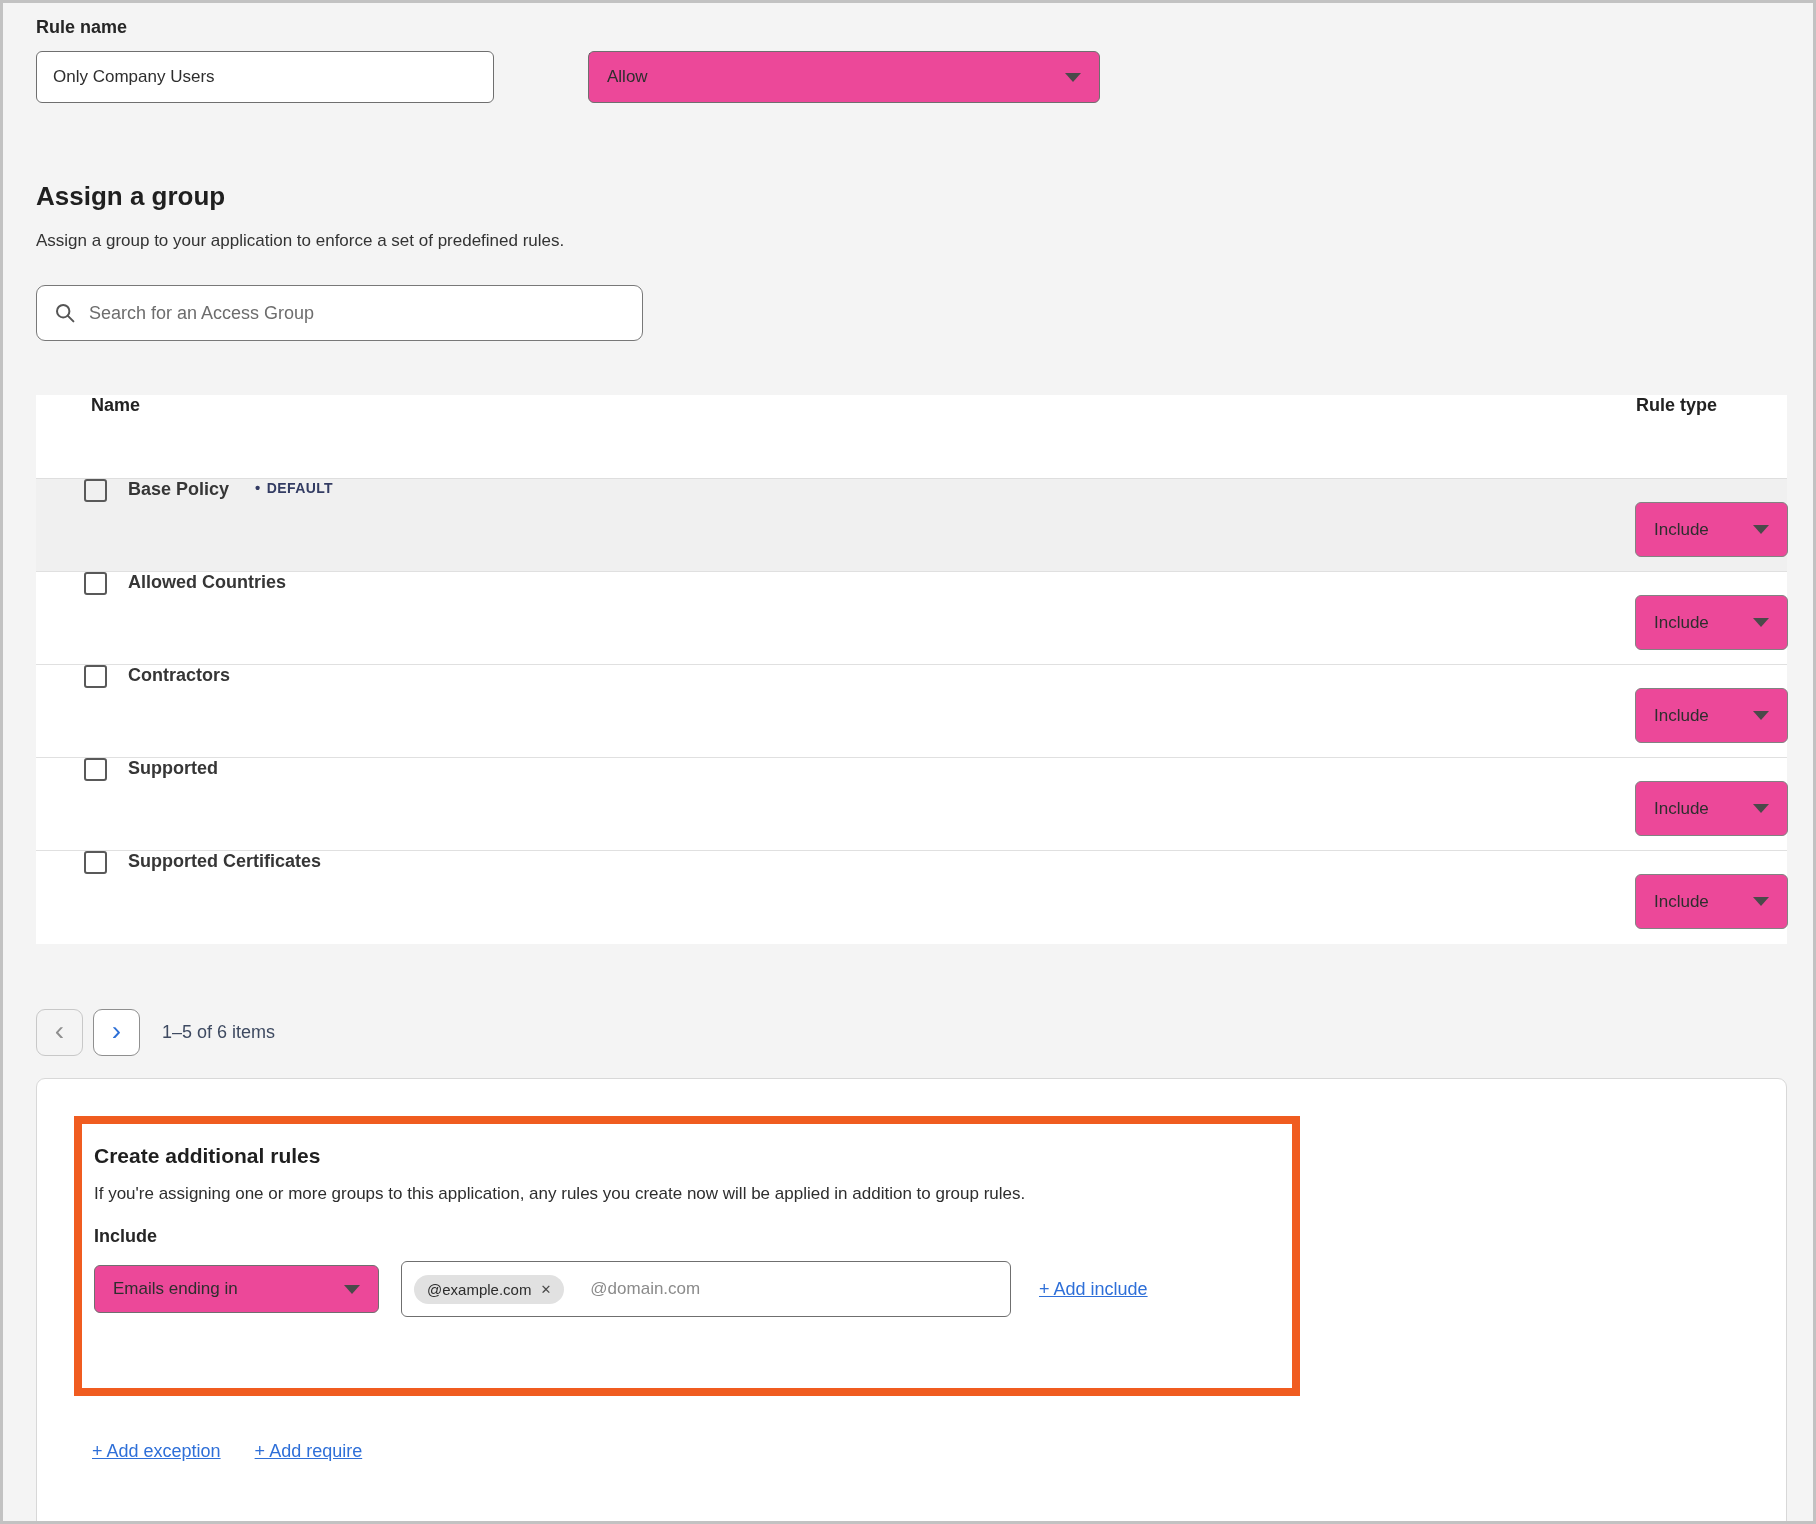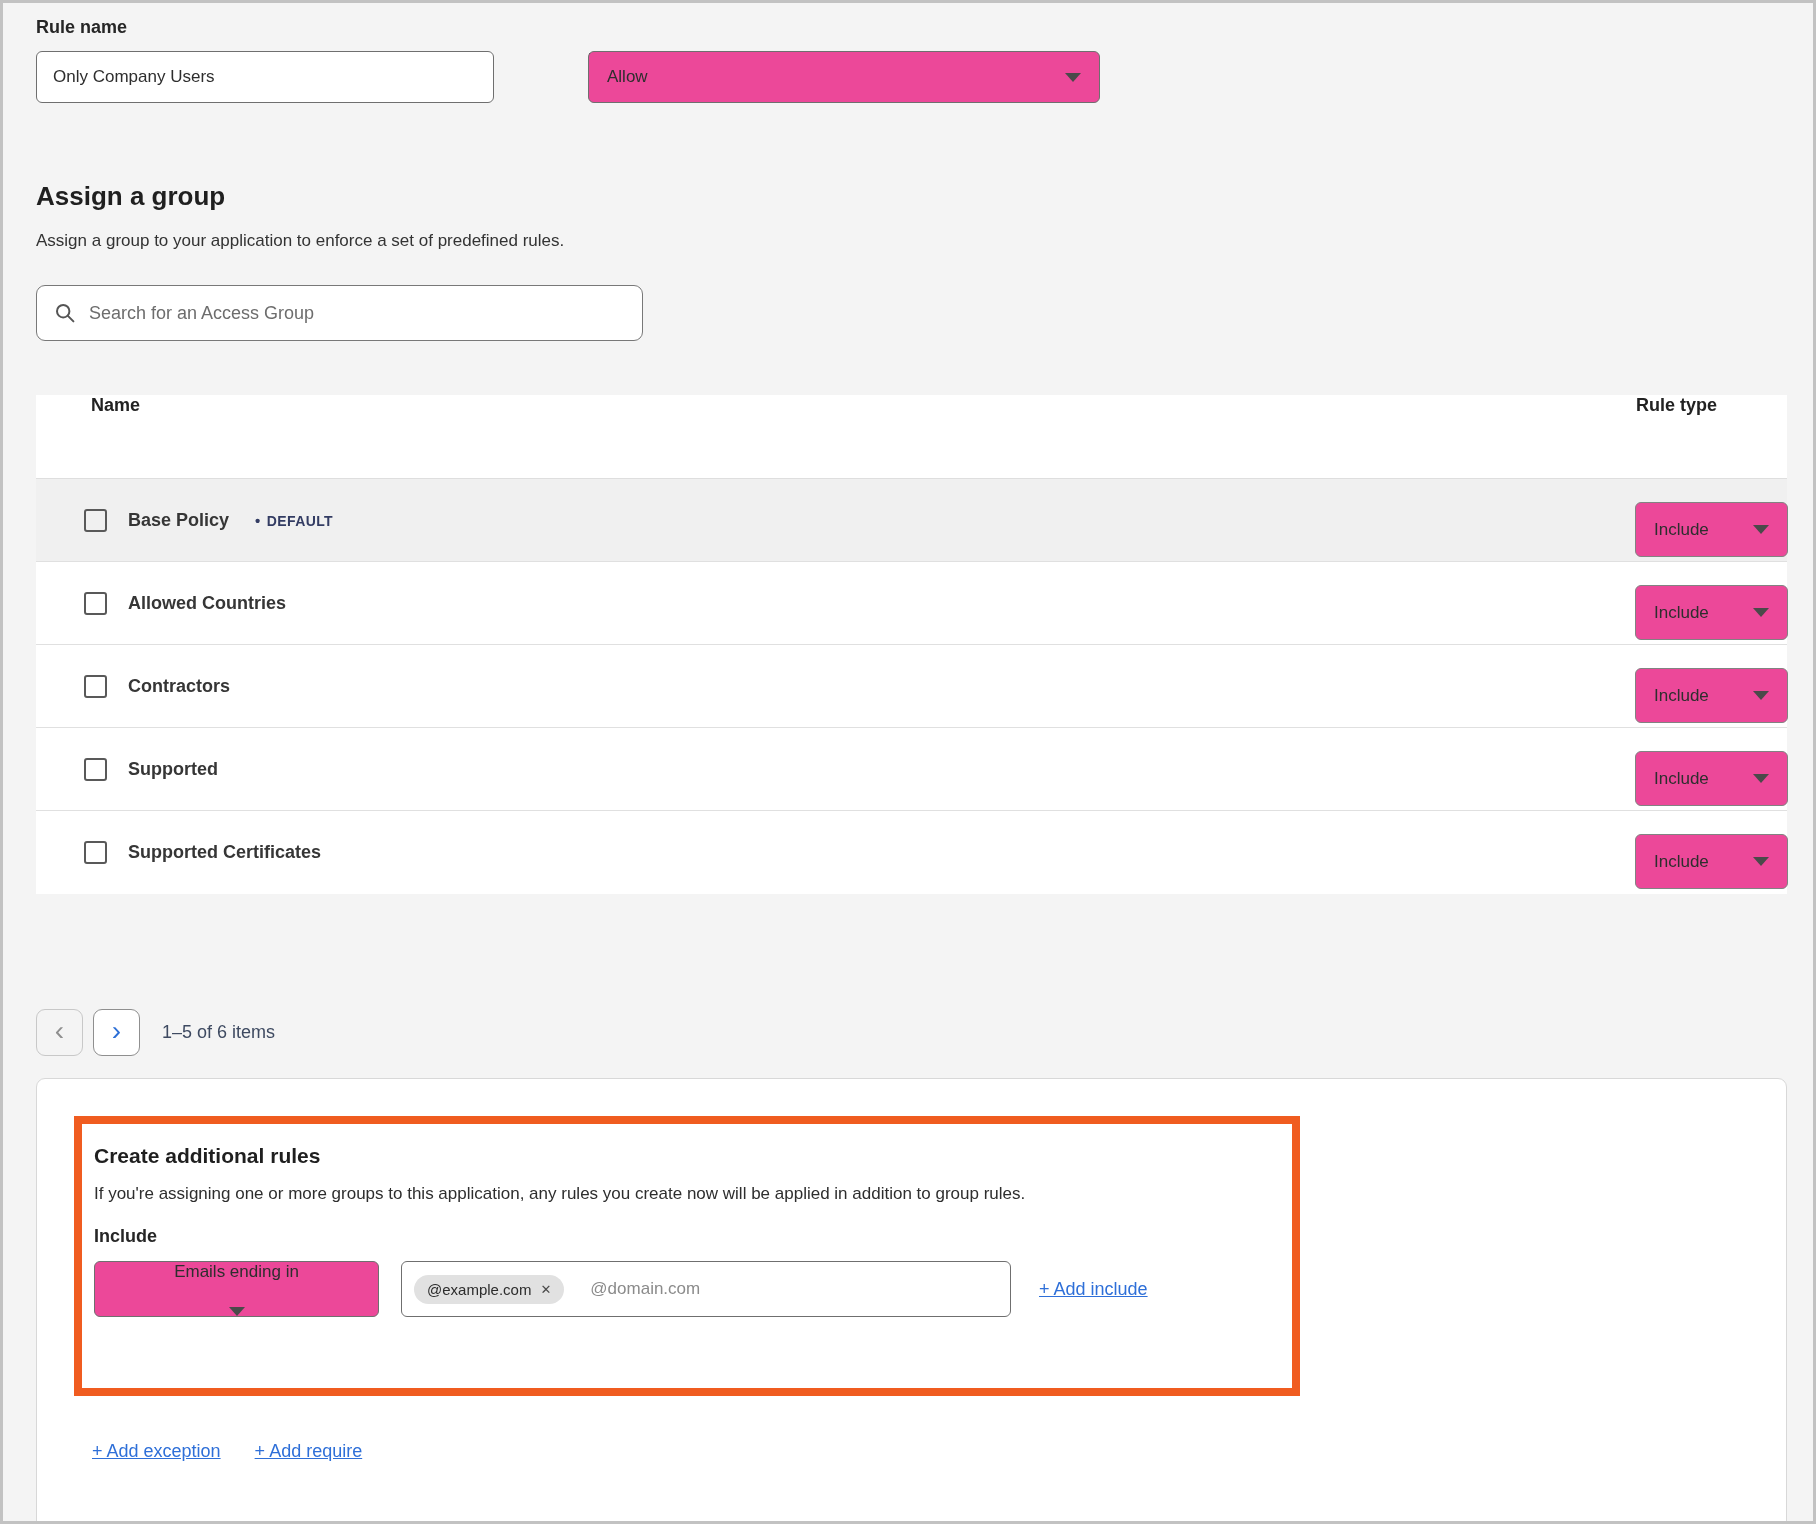--- a/index.html
+++ b/index.html
@@ -52,21 +52,21 @@
 
   .table { position:absolute; left:33px; top:392px; width:1751px; }
   .thead {
     height:84px; background:#fff; display:flex; 
     border-bottom:1px solid #dedede;
     font-size:18px; font-weight:bold; color:#222;
   }
   .thead .col-name { padding-left:55px; }
   .thead .col-type { position:absolute; left:1600px; }
   .trow {
-    position:relative; height:83px; background:#fff; display:flex; align-items:center;
+    position:relative; height:93px; background:#fff; display:flex; align-items:flex-start;
     border-bottom:1px solid #e0e0e0;
   }
   .trow.highlight { background:#f0f0f0; }
   .trow:last-child { border-bottom:none; }
   .checkbox {
     position:absolute; left:48px; width:23px; height:23px;
     border:2px solid #595959; border-radius:3px; background:transparent; cursor:pointer;
   }
   .row-label { margin-left:92px; font-size:18px; font-weight:bold; color:#363636; }
   .badge { margin-left:26px; font-size:14px; font-weight:bold; letter-spacing:0.4px; color:#333c63; }
@@ -87,21 +87,21 @@
     background:#fff; border:1px solid #d8d8d8; border-radius:9px 9px 0 0;
   }
   .highlight-box {
     position:absolute; left:37px; top:37px; width:1226px; height:280px;
     border:8px solid #f05c20; background:#fff; padding:20px 12px 0 12px;
   }
   .hb-title { font-size:21px; font-weight:bold; color:#1f1f1f; }
   .hb-desc  { margin-top:16px; font-size:17px; color:#2e2e2e; }
   .hb-include { margin-top:22px; font-size:18px; font-weight:bold; color:#262626; }
   .hb-controls { margin-top:14px; display:flex; align-items:center; }
-  .email-select { position:relative; width:285px; height:56px; border-color:#6f6f6f;flex-direction:column; }
+  .email-select { position:relative; width:285px; height:48px; border-color:#6f6f6f; }
   .email-input {
     margin-left:22px; width:610px; height:56px; background:#fff;
     border:1.5px solid #6f6f6f; border-radius:6px;
     display:flex; align-items:center; padding:0 12px; cursor:text;
   }
   .chip {
     background:#e1e1e1; border-radius:15px; padding:6px 13px;
     font-size:15px; color:#2c2c2c; display:flex; align-items:center; white-space:nowrap;
   }
   .chip-x { margin-left:9px; font-size:13px; color:#4a4a4a; cursor:pointer; }

